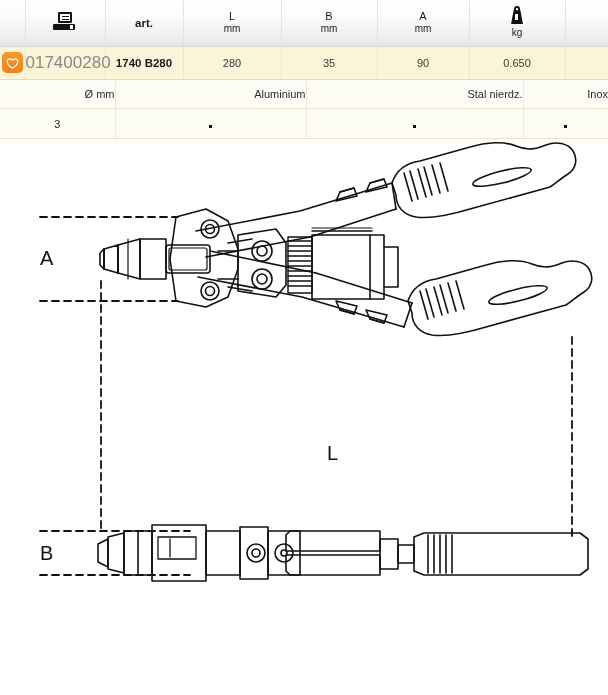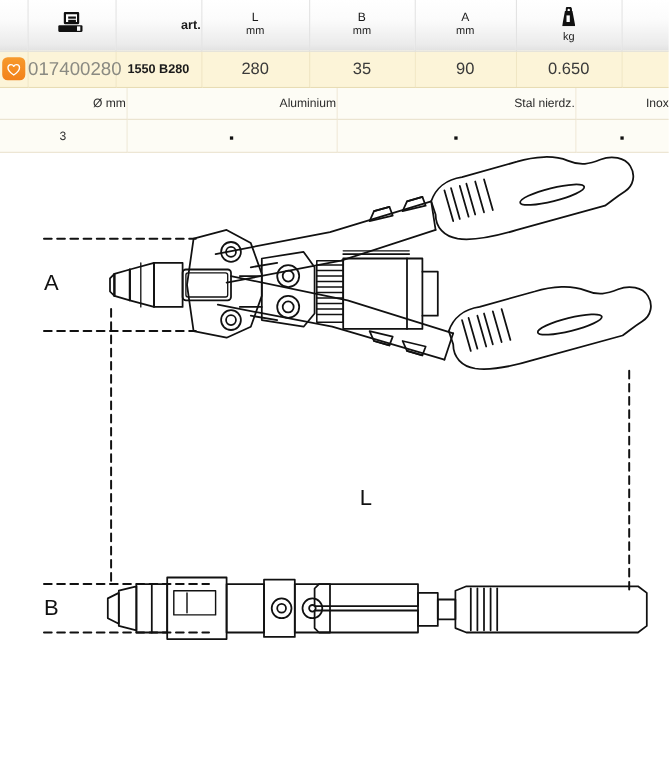--- a/index.html
+++ b/index.html
@@ -19,31 +19,31 @@
     background: linear-gradient(to bottom, #ffffff 0%, #fbfbfb 40%, #ebebeb 88%, #e2e2e2 100%);
     border-right: 1px solid #e3e3e3;
     border-bottom: 1px solid #dcdcdc;
     font-weight: normal;
     font-size: 11px;
     color: #1a1a1a;
     text-align: center;
     vertical-align: middle;
     padding: 0;
   }
-  .spec-table thead th.c-art { font-weight: bold; font-size: 11.5px; text-align: right; }
+  .spec-table thead th.c-art { font-weight: bold; font-size: 11.5px; }
   .spec-table thead th.last { border-right: none; }
   .unit-top { display:block; font-size: 11px; line-height: 13px; }
   .unit-bot { display:block; font-size: 10px; line-height: 12px; color:#222; }
 
   .spec-table tbody td {
     height: 33px;
     background: #fcf4d8;
     border-right: 1px solid #f0e6c4;
     border-bottom: 1px solid #e8dcb4;
-    font-size: 15px;
+    font-size: 11px;
     color: #3a3a3a;
     text-align: center;
     vertical-align: middle;
     padding: 0;
   }
   .spec-table tbody td.c-fav { background:#fcf4d8; }
   .spec-table tbody td.c-code { color: #8a8a82; font-size: 17px; }
   .spec-table tbody td.c-art { font-weight: bold; color:#1a1a1a; font-size: 11.5px; }
   .spec-table tbody td.last { border-right: none; }
 
@@ -164,21 +164,21 @@
     <tbody>
       <tr>
         <td class="c-fav">
           <span class="fav-btn">
             <svg class="heart" viewBox="0 0 24 21">
               <path d="M12 19.5 C12 19.5 2 13 2 7 C2 3.5 4.6 1.5 7.2 1.5 C9.3 1.5 11.1 2.8 12 4.4 C12.9 2.8 14.7 1.5 16.8 1.5 C19.4 1.5 22 3.5 22 7 C22 13 12 19.5 12 19.5 Z" fill="none" stroke="#ffffff" stroke-width="2.4" stroke-linejoin="round"></path>
             </svg>
           </span>
         </td>
         <td class="c-code">017400280</td>
-        <td class="c-art">1550 B280</td>
+        <td class="c-art">1740 B280</td>
         <td>280</td>
         <td>35</td>
         <td>90</td>
         <td>0.650</td>
         <td class="last"></td>
       </tr>
     </tbody>
   </table>
 
   <table class="mat-table">

